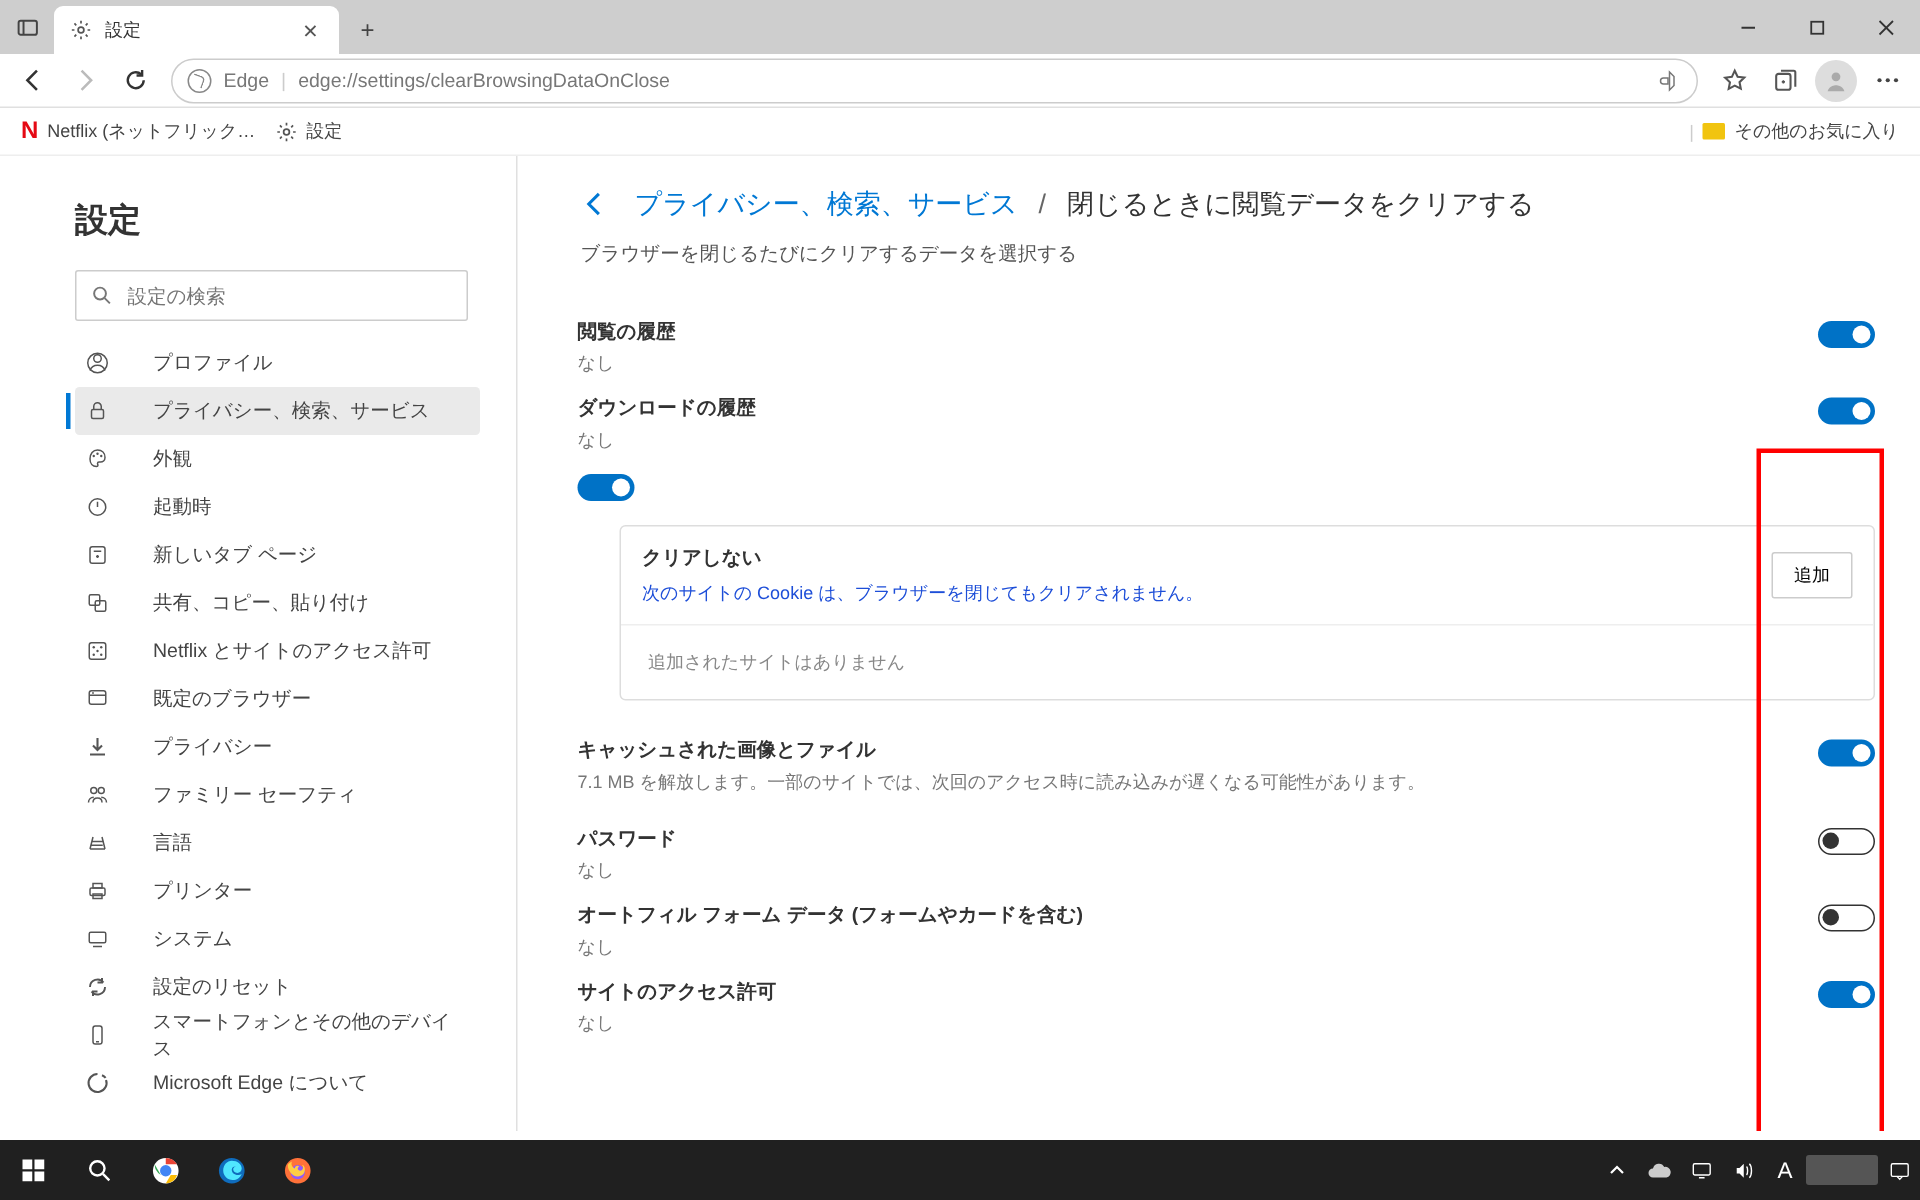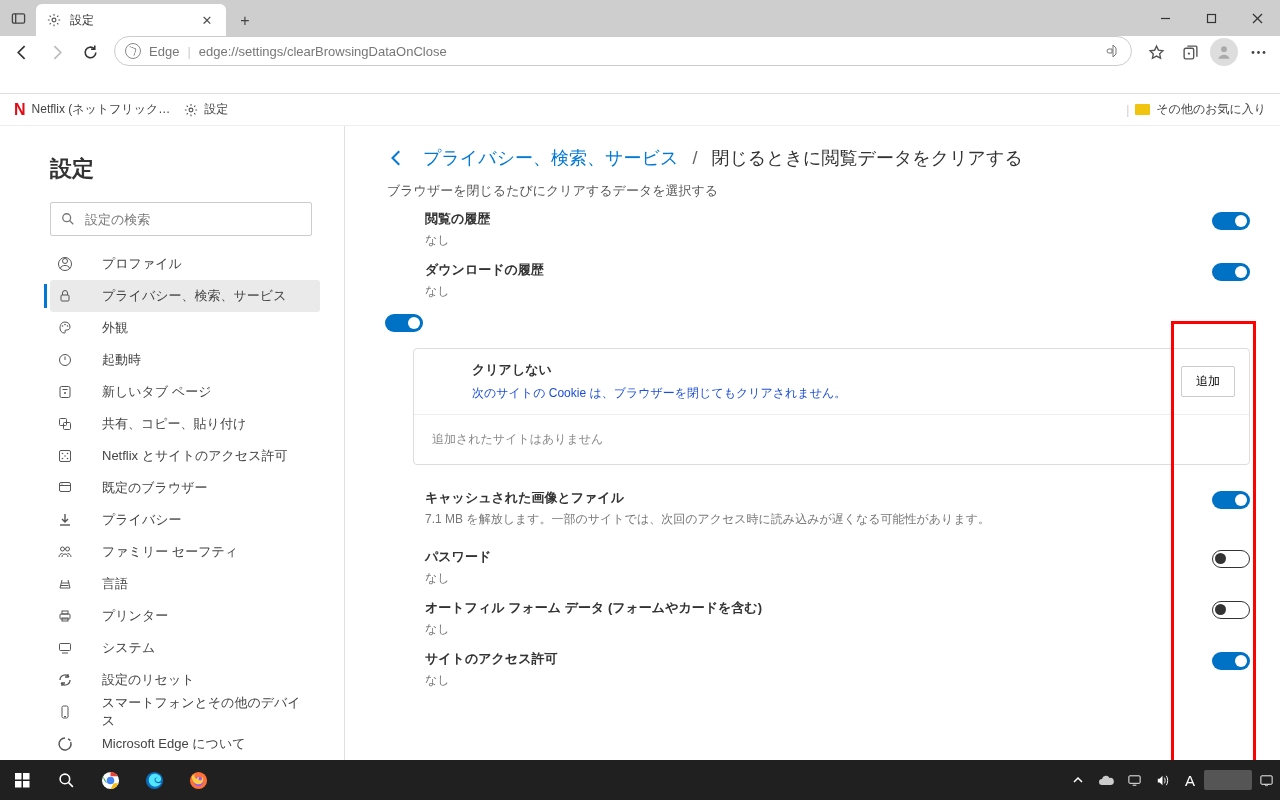--- a/index.html
+++ b/index.html
@@ -11,21 +11,21 @@
   .tab-btn-sq { width: 36px; height: 36px; display:flex; align-items:center; justify-content:center; color:#444; }
   .tab { background: #fff; height: 32px; margin-top:4px; border-radius: 6px 6px 0 0; display: flex; align-items: center; padding: 0 10px; min-width: 190px; gap:8px; }
   .tab .gear { width:16px; height:16px; display:inline-flex; align-items:center; justify-content:center; }
   .tab-title { flex:1; font-size:12px; color:#333; }
   .tab-close { width:18px; height:18px; display:flex; align-items:center; justify-content:center; color:#555; font-size:13px; }
   .new-tab { width:30px; height:30px; display:flex; align-items:center; justify-content:center; color:#444; font-size:16px; margin-left:4px; }
   .win-controls { margin-left:auto; display:flex; }
   .win-btn { width:46px; height:36px; display:flex; align-items:center; justify-content:center; color:#333; font-size:12px; }
 
   
-  .toolbar { height: 58px; background:#fff; border-bottom:1px solid #e0e0e0; display:flex; padding:0 6px; gap:2px; }
+  .toolbar { height: 36px; background:#fff; border-bottom:1px solid #e0e0e0; display:flex; align-items:center; padding:0 6px; gap:2px; }
   .tbtn { width:32px; height:32px; display:flex; align-items:center; justify-content:center; border-radius:4px; color:#555; }
   .tbtn.disabled { color:#bbb; }
   .addr { flex:1; height:30px; border:1px solid #ccc; border-radius:15px; display:flex; align-items:center; padding:0 10px; margin:0 6px; gap:8px; }
   .addr-icon { width:16px; height:16px; border-radius:50%; border:1.5px solid #888; display:inline-block; position:relative; }
   .addr-icon::after { content:""; position:absolute; width:7px; height:7px; border-top:1.5px solid #888; border-right:1.5px solid #888; top:3px; left:2px; transform:rotate(20deg); border-radius:0 3px 0 0;}
   .addr-text { color:#777; font-size:13px; flex:1; display:flex; gap:8px; align-items:center; }
   .addr-text .sep { color:#ccc; }
   .avatar { width:28px; height:28px; border-radius:50%; background:#ddd; display:flex; align-items:center; justify-content:center; color:#888; }
 
   
@@ -47,32 +47,32 @@
   .sb-item.active::before { content:""; position:absolute; left:-6px; top:4px; bottom:4px; width:3px; background:#0078d4; }
   .sb-ico { width:18px; height:18px; display:inline-flex; align-items:center; justify-content:center; color:#555; }
 
   
   .main { flex:1; padding:20px 30px 10px 40px; overflow:hidden; position:relative; }
   .bc { display:flex; align-items:center; gap:14px; font-size:18px; font-weight:500; margin-bottom:12px; }
   .bc-back { width:24px; height:24px; display:flex; align-items:center; justify-content:center; color:#0078d4; }
   .bc-link { color:#0078d4; }
   .bc-sep { color:#666; }
   .bc-cur { color:#333; }
-  .sub { font-size:13px; color:#555; margin:6px 0 4px 0; padding-left:2px;}
+  .sub { font-size:13px; color:#555; margin:6px 0 28px 0; padding-left:2px;}
   .setting-row { display:flex; align-items:flex-start; padding:6px 0; }
-  .setting-text { flex:1;margin-left:40px; }
+  .setting-text { flex:1; }
   .setting-title { font-size:13px; font-weight:600; color:#333; margin-bottom:4px; }
   .setting-desc { font-size:12px; color:#777; }
   .toggle { width:38px; height:18px; border-radius:10px; background:#0072c6; position:relative; margin-top:2px; cursor:pointer; }
   .toggle::after { content:""; width:12px; height:12px; background:#fff; border-radius:50%; position:absolute; top:3px; right:3px; }
   .toggle.off { background:#fff; border:1.5px solid #333; }
   .toggle.off::after { background:#333; left:2px; right:auto; top:1.5px; width:11px; height:11px; }
   .exclude-box { border:1px solid #ddd; border-radius:4px; margin:10px 0 10px 28px; }
   .exclude-head { padding:12px 14px; display:flex; align-items:center; }
-  .exclude-head .txt { flex:1;margin-left:44px; }
+  .exclude-head .txt { flex:1; }
   .exclude-head .t1 { font-size:13px; font-weight:600; margin-bottom:6px; }
   .exclude-head .t2 { font-size:12px; color:#1d4ed8; }
   .add-btn { border:1px solid #ccc; background:#fff; padding:6px 14px; font-size:12px; border-radius:2px; }
   .exclude-body { border-top:1px solid #eee; padding:16px 18px; font-size:12px; color:#888; }
   .red-box { position:absolute; border:3px solid #ff0000; top:195px; right:24px; width:85px; height:550px; }
 
   
   .taskbar { position:absolute; left:0; right:0; bottom:0; height:40px; background:#202020; display:flex; align-items:center; }
   .tb-btn { width:44px; height:40px; display:flex; align-items:center; justify-content:center; color:#fff; }
   .tb-right { margin-left:auto; display:flex; align-items:center; color:#fff; }

